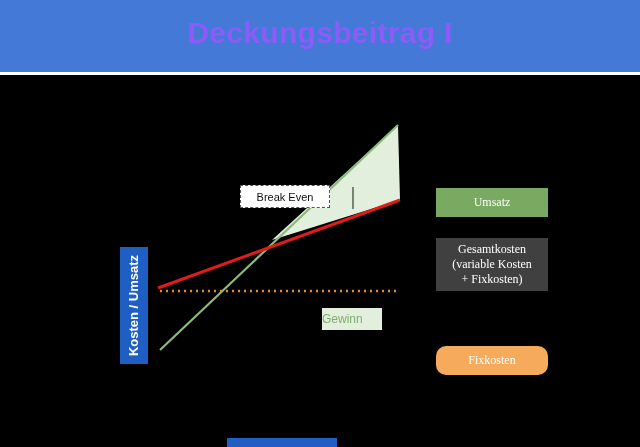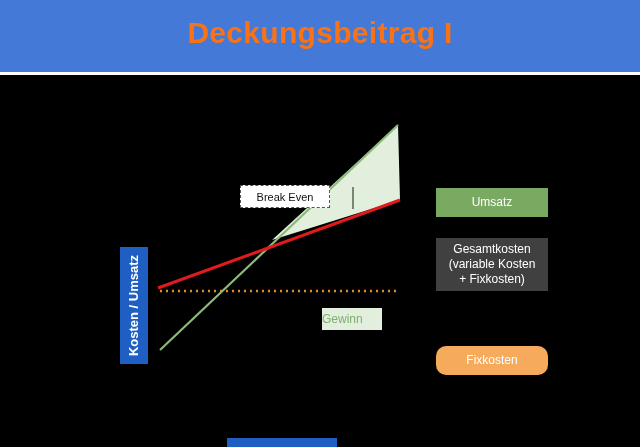--- a/index.html
+++ b/index.html
@@ -34,21 +34,21 @@
     left: 0; top: 72px;
     width: 640px;
     height: 3px;
     background: #ffffff;
   }
   .header-title {
     position: absolute;
     left: 0; top: 16px;
     width: 640px;
     text-align: center;
-    color: #f97316;
+    color: #8b5cf6;
     font-size: 30px;
     font-weight: bold;
     letter-spacing: 0.3px;
     font-family: "Liberation Sans", sans-serif;
   }
 
   
   .chart-area {
     position: absolute;
     left: 0; top: 75px;
@@ -140,21 +140,21 @@
     left: 436px;
     width: 112px;
     box-sizing: border-box;
     display: flex;
     align-items: center;
     justify-content: center;
     text-align: center;
     color: #ffffff;
     font-size: 12px;
     line-height: 15px;
-    font-family: Liberation Sans, sans-serif;
+    font-family: Liberation Serif, serif;
   }
   .legend-umsatz {
     top: 113px;
     height: 29px;
     background: #7aaa62;
   }
   .legend-gesamtkosten {
     top: 163px;
     height: 53px;
     background: #404040;

